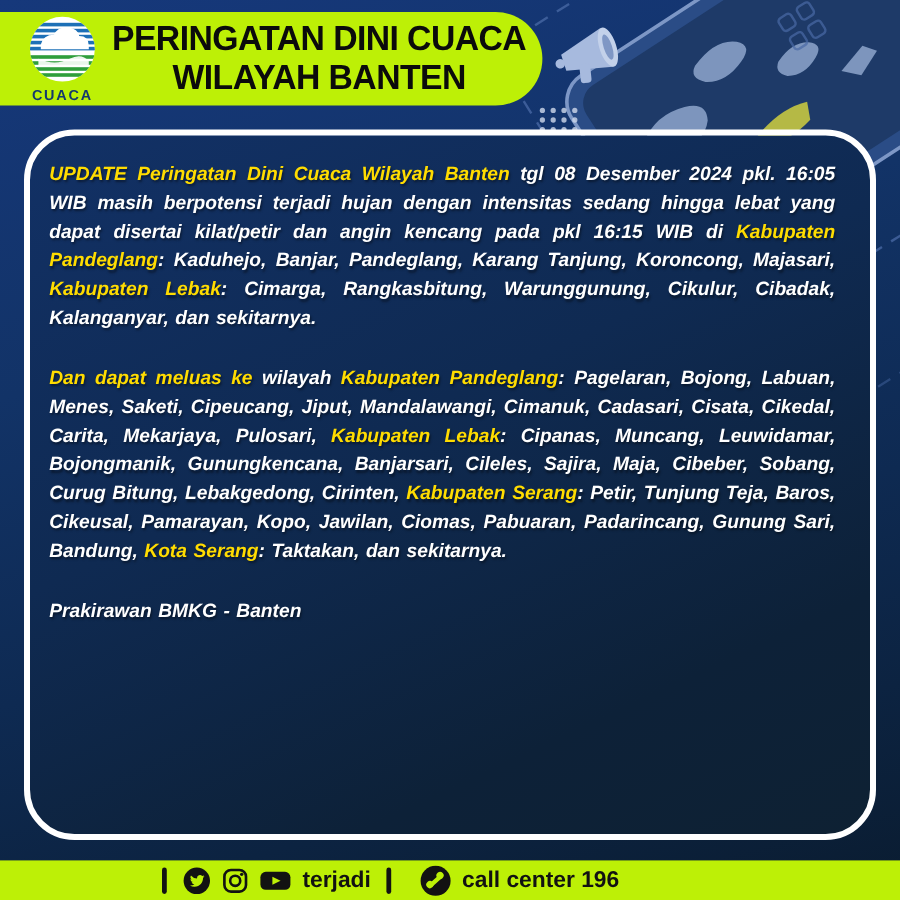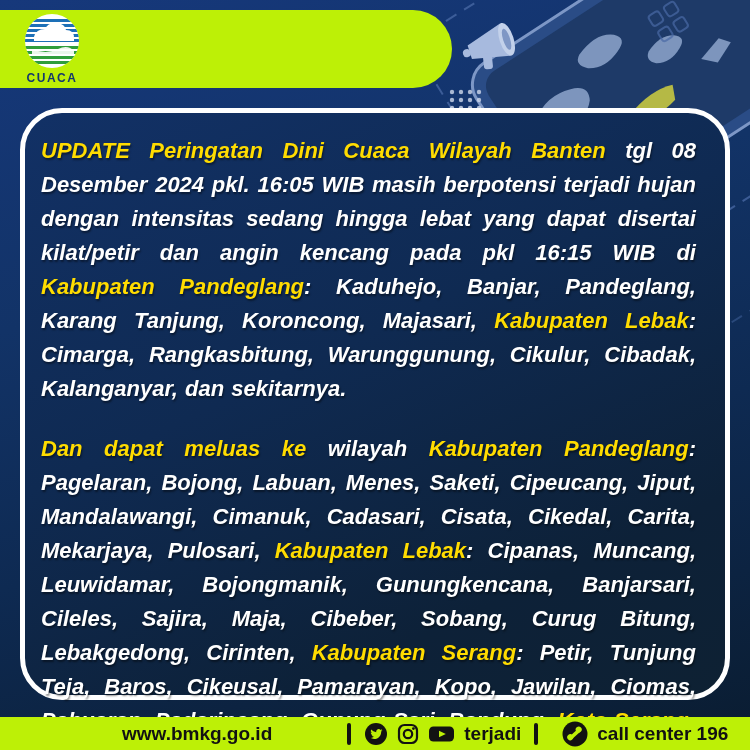--- a/index.html
+++ b/index.html
@@ -29,21 +29,21 @@
     white-space:nowrap;transform:scaleX(.97);
   }
   
   .panel{
     position:absolute;left:20px;top:108px;width:710px;height:592px;z-index:2;
     box-sizing:border-box;border:5px solid #ffffff;border-radius:42px;
     background:linear-gradient(155deg,#123166 0%,#0f2a52 42%,#0d2138 78%,#0e2133 100%);
     padding:21px 29px 0 16px;
   }
   .p{
-    color:#ffffff;font-style:italic;font-weight:bold;font-size:22px;line-height:34px;
+    color:#ffffff;font-style:italic;font-weight:bold;font-size:16px;line-height:24px;
     text-align:justify;margin:0 0 26px 0;word-spacing:1px;
     text-shadow:1px 2px 2px rgba(0,0,0,.45);
   }
   .hl{color:#ffdc00;}
   
   .footer{
     position:absolute;left:0;bottom:0;width:750px;height:33px;z-index:3;
     background:#bdf006;display:flex;align-items:center;
     padding:0 0 0 122px;box-sizing:border-box;
   }
@@ -131,32 +131,36 @@
           <rect x="0" y="33" width="56" height="3"></rect>
           <rect x="0" y="38" width="56" height="3"></rect>
           <rect x="0" y="43" width="56" height="3"></rect>
           <rect x="0" y="48" width="56" height="3"></rect>
         </g>
         <path d="M8 36 q14 6 26 0 q10 -5 16 2 l0 4 L8 42 Z" fill="#ffffff" opacity="0.9"></path>
       </g>
     </svg>
     <div class="logo-bmkg-text">CUACA</div>
   </div>
+  <div class="title-wrap">
+    <div class="title-line">PERINGATAN DINI CUACA</div>
+    <div class="title-line">WILAYAH BANTEN</div>
+  </div>
 </div>
 
 <div class="panel">
   <p class="p"><span class="hl">UPDATE Peringatan Dini Cuaca Wilayah Banten </span><span>tgl 08 Desember 2024 pkl. 16:05 WIB masih berpotensi terjadi hujan dengan intensitas sedang hingga lebat yang dapat disertai kilat/petir dan angin kencang pada pkl 16:15 WIB di </span><span class="hl">Kabupaten Pandeglang</span><span>: Kaduhejo, Banjar, Pandeglang, Karang Tanjung, Koroncong, Majasari, </span><span class="hl">Kabupaten Lebak</span><span>: Cimarga, Rangkasbitung, Warunggunung, Cikulur, Cibadak, Kalanganyar, dan sekitarnya.</span></p>
 
   <p class="p"><span class="hl">Dan dapat meluas ke </span><span>wilayah </span><span class="hl">Kabupaten Pandeglang</span><span>: Pagelaran, Bojong, Labuan, Menes, Saketi, Cipeucang, Jiput, Mandalawangi, Cimanuk, Cadasari, Cisata, Cikedal, Carita, Mekarjaya, Pulosari, </span><span class="hl">Kabupaten Lebak</span><span>: Cipanas, Muncang, Leuwidamar, Bojongmanik, Gunungkencana, Banjarsari, Cileles, Sajira, Maja, Cibeber, Sobang, Curug Bitung, Lebakgedong, Cirinten, </span><span class="hl">Kabupaten Serang</span><span>: Petir, Tunjung Teja, Baros, Cikeusal, Pamarayan, Kopo, Jawilan, Ciomas, Pabuaran, Padarincang, Gunung Sari, Bandung, </span><span class="hl">Kota Serang</span><span>: Taktakan, dan sekitarnya.</span></p>
 
 
+  <p class="p">Prakirawan BMKG - Banten</p>
 </div>
 
 <div class="footer">
-  <span class="f-text website">www.bmkg.go.id</span>
   <span class="f-sep"></span>
   <span class="social-icons">
     <span class="icon-btn">
       <svg width="24" height="24" viewBox="0 0 24 24">
           <circle cx="12" cy="12" r="11" fill="#121212"></circle>
           <path fill="#bdf006" d="M18.4 8.3c-.45.2-.93.33-1.43.4.52-.31.9-.8 1.09-1.38-.48.29-1.01.49-1.58.6a2.49 2.49 0 0 0-4.3 1.7c0 .2.02.38.06.56a7.05 7.05 0 0 1-5.12-2.6 2.49 2.49 0 0 0 .77 3.32c-.4-.01-.78-.12-1.11-.3v.03c0 1.2.86 2.21 1.99 2.44-.36.1-.75.11-1.12.04a2.5 2.5 0 0 0 2.32 1.73 5 5 0 0 1-3.68 1.03 7.03 7.03 0 0 0 3.81 1.12c4.57 0 7.07-3.79 7.07-7.07v-.32c.49-.35.9-.79 1.23-1.3z"></path>
         </svg>
     </span>
     <span class="icon-btn">
       <svg width="24" height="24" viewBox="0 0 24 24" fill="none" stroke="#121212" stroke-width="2.2">

